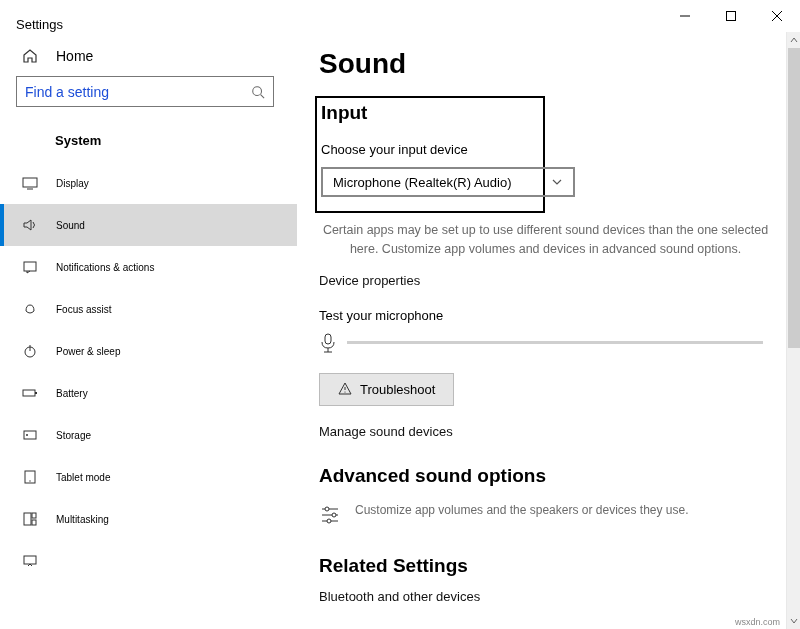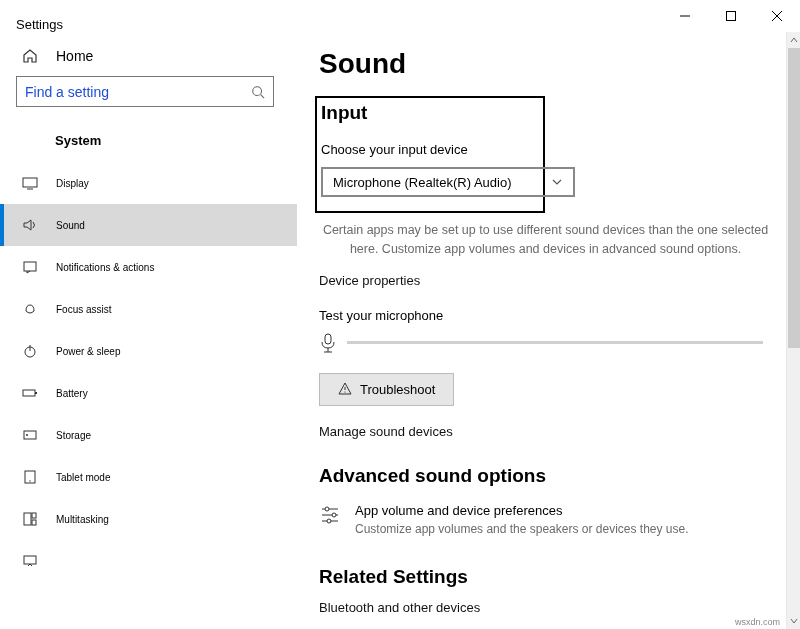--- a/index.html
+++ b/index.html
@@ -235,21 +235,20 @@
           <svg width="22" height="22" viewBox="0 0 22 22">
             <line x1="3" y1="6" x2="19" y2="6" stroke="#333"></line>
             <circle cx="8" cy="6" r="2" fill="#fff" stroke="#333"></circle>
             <line x1="3" y1="12" x2="19" y2="12" stroke="#333"></line>
             <circle cx="15" cy="12" r="2" fill="#fff" stroke="#333"></circle>
             <line x1="3" y1="18" x2="19" y2="18" stroke="#333"></line>
             <circle cx="10" cy="18" r="2" fill="#fff" stroke="#333"></circle>
           </svg>
         </span>
       <div class="pref-text">
-        <span class="pref-title">App volume and device preferences</span>
         <span class="pref-sub">Customize app volumes and the speakers or devices they use.</span>
       </div>
     </div>
 
     <div class="related-heading">Related Settings</div>
     <div class="link-row" style="margin-bottom:8px">Bluetooth and other devices</div>
   </div>
 </div>
 
 <div class="scroll-track">

